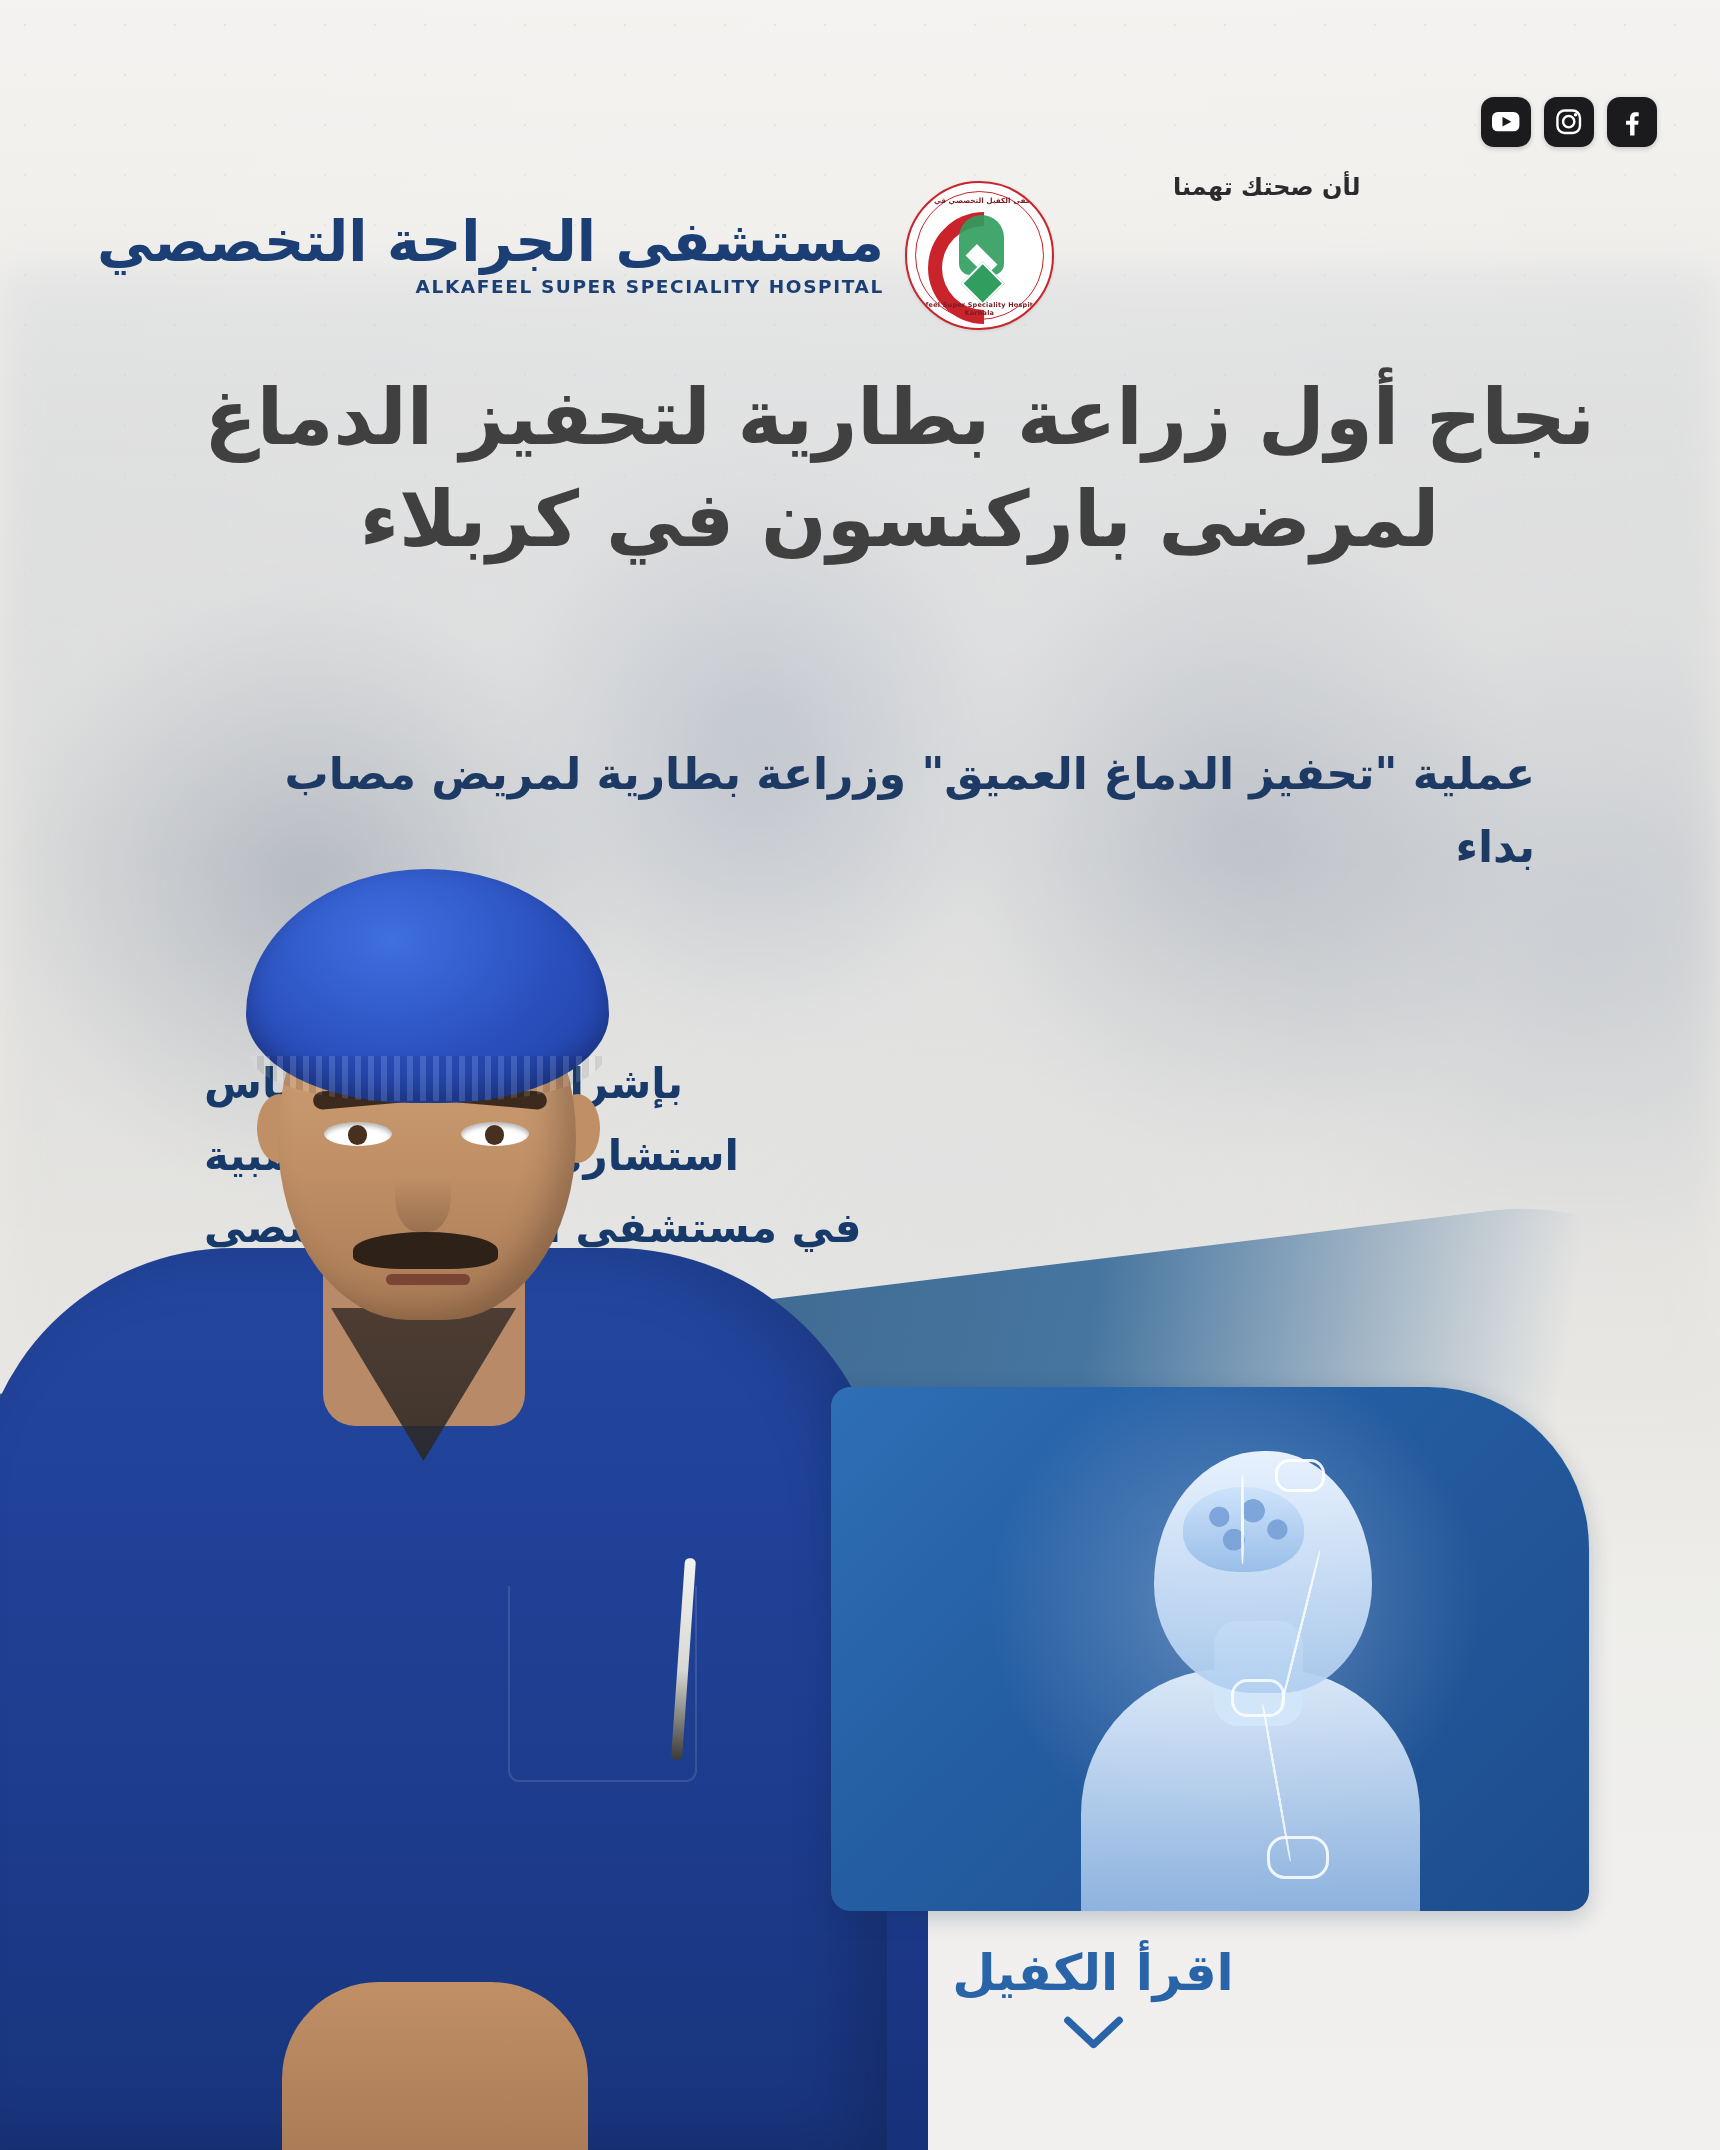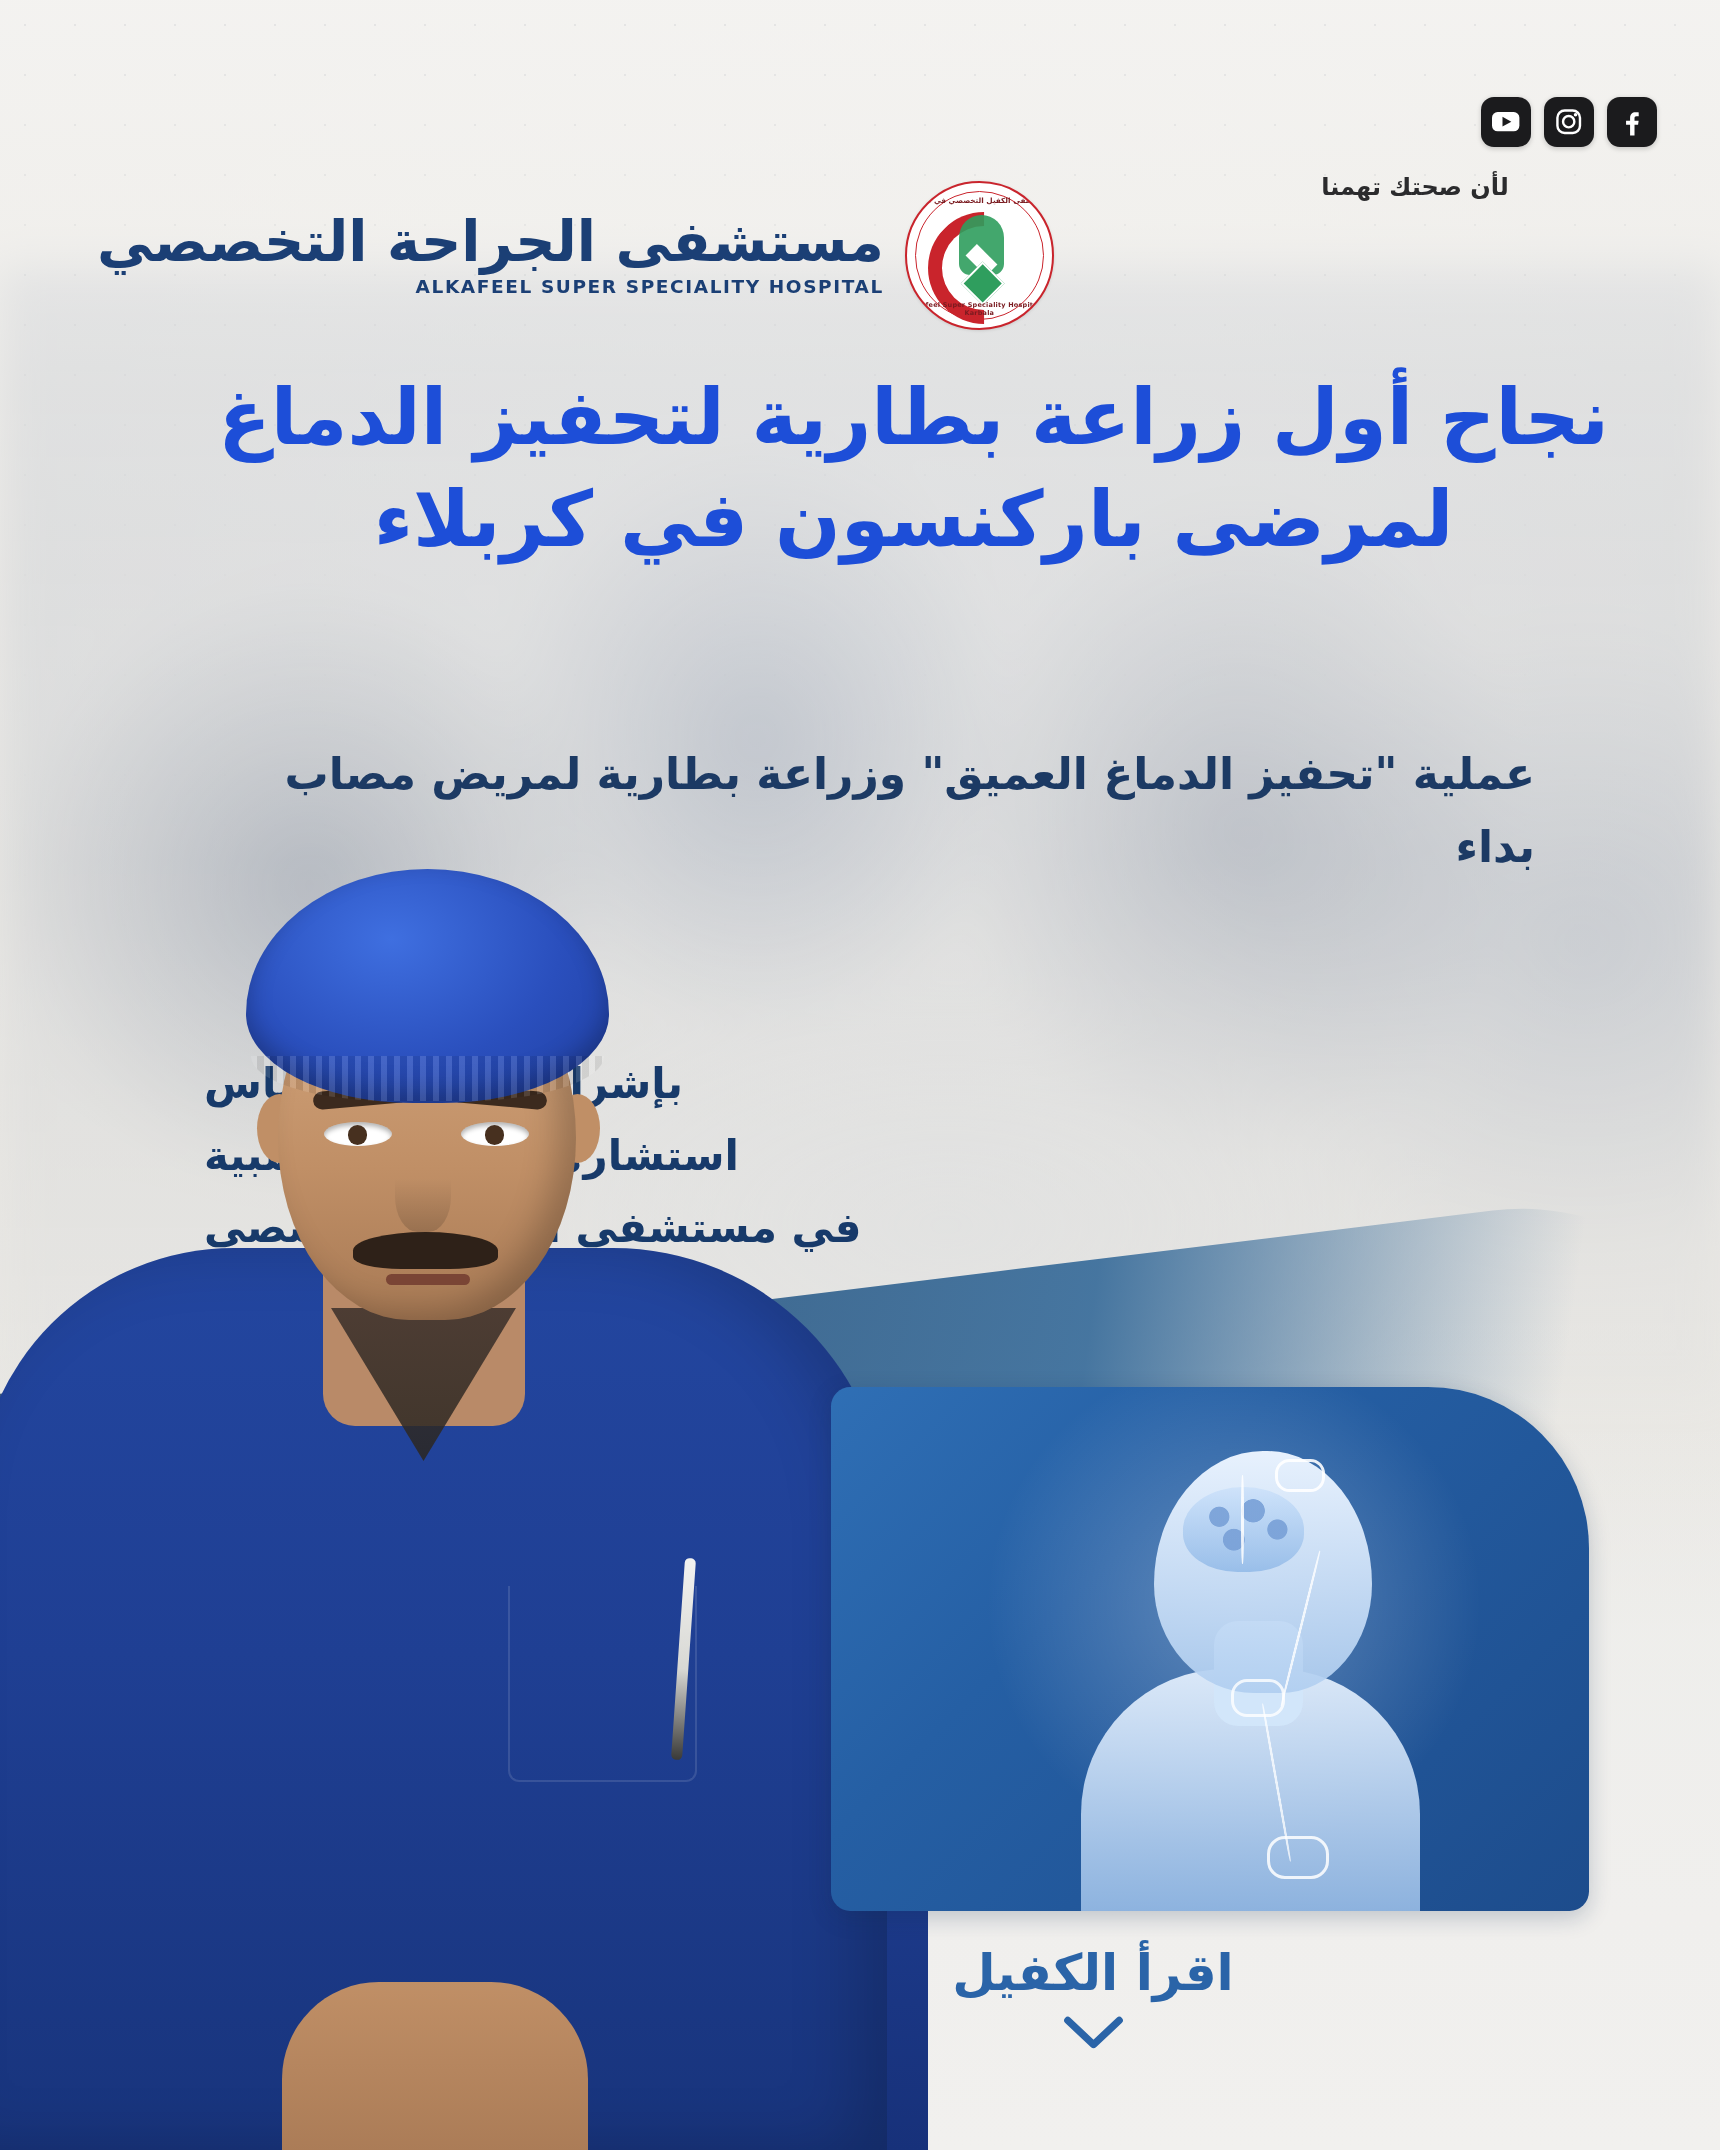--- a/index.html
+++ b/index.html
@@ -107,21 +107,21 @@
     top: 173px;
     right: 63px;
     width: 484px;
     text-align: left;
     direction: rtl;
     font-size: 24px;
     font-weight: 700;
     color: #2b2b2d;
     letter-spacing: 0.2px;
   }
-  .tagline > span { display: inline-block; width: 100%; text-align: center; margin-left: 20px; }
+  .tagline > span { display: inline-block; width: 100%; text-align: left; margin-left: 20px; }
 
   
   .brand {
     position: absolute;
     top: 181px;
     left: 97px;
     display: flex;
     flex-direction: row-reverse;
     align-items: center;
     gap: 21px;
@@ -217,25 +217,25 @@
     font-weight: 700;
     color: #1b3f75;
     letter-spacing: 1.6px;
     direction: ltr;
   }
 
   
   .headline {
     position: absolute;
     top: 367px;
-    right: 97px;
+    right: 111px;
     width: 1419px;
     text-align: center;
     direction: rtl;
-    color: #1d4ed8;
+    color: #404040;
     font-size: 77px;
     font-weight: 700;
     line-height: 1.32;
     letter-spacing: -0.8px;
   }
   .headline .line { display: block; }
 
   .subhead {
     position: absolute;
     top: 738px;

